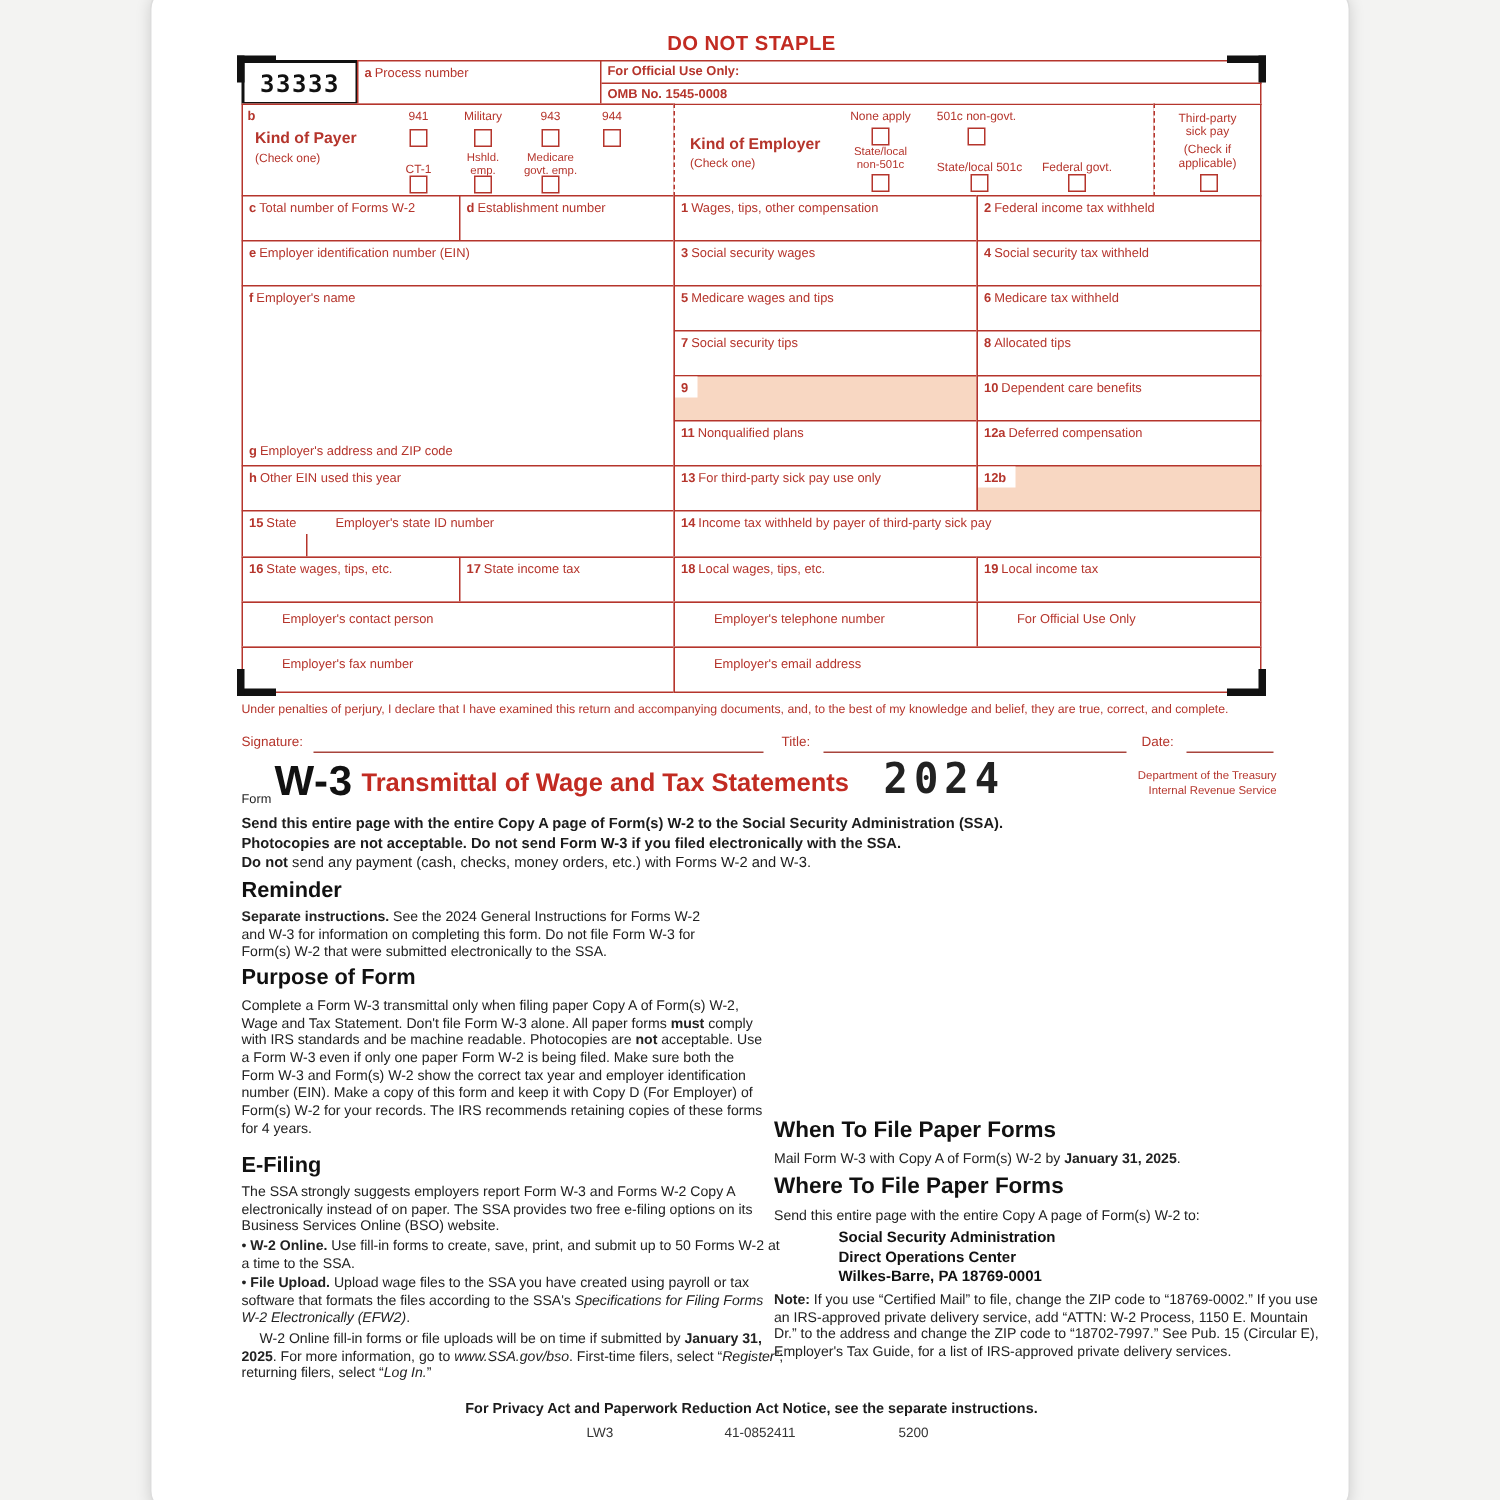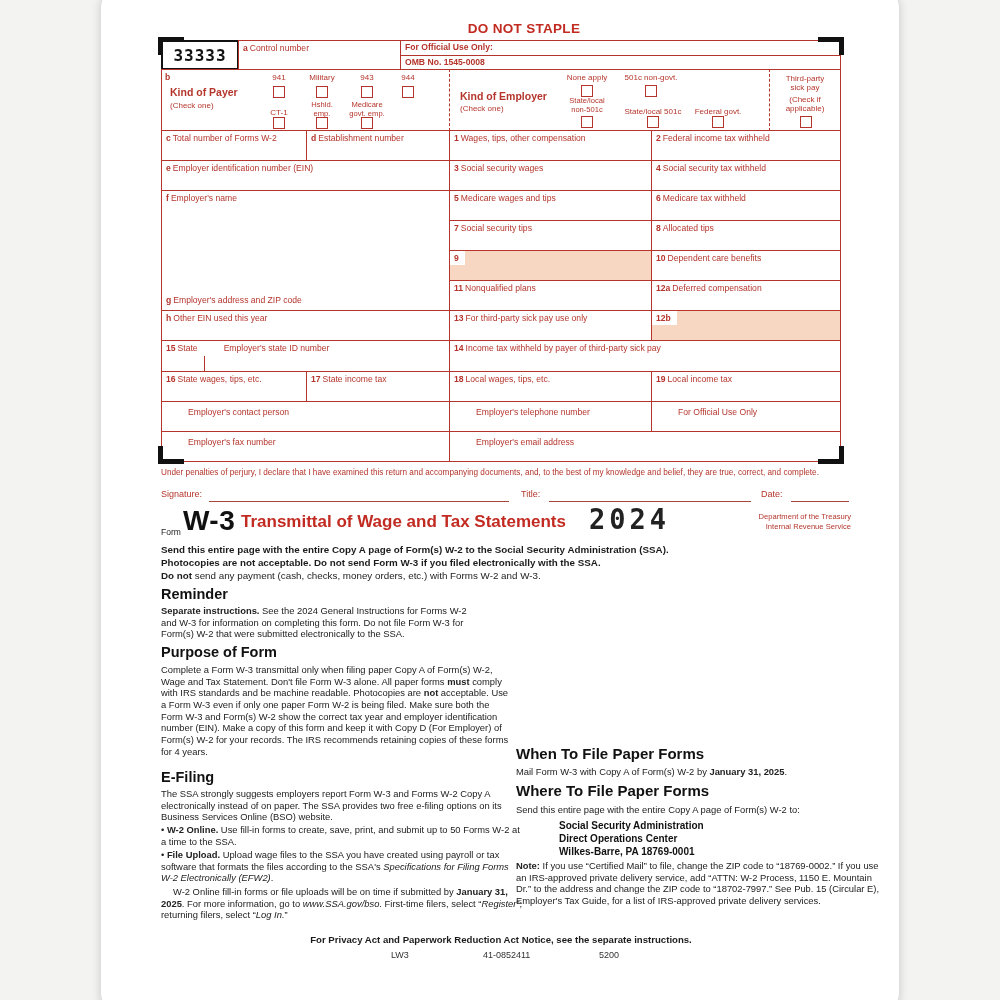--- a/index.html
+++ b/index.html
@@ -8,21 +8,21 @@
     --peach:#f8d7c2;
     --ink:#1c1c1c;
   }
   *{margin:0;padding:0;box-sizing:border-box;}
   html,body{width:1000px;height:1000px;}
   body{background:#f3f3f2;font-family:"Liberation Sans",sans-serif;position:relative;}
   .sheet{position:absolute;left:100px;top:-8px;width:800px;height:1016px;background:#fff;
          border:1px solid #ddd;border-radius:14px;box-shadow:0 2px 10px rgba(0,0,0,.15);}
   .abs{position:absolute;}
   .donotstaple{left:0;top:28px;width:800px;text-align:center;font-weight:bold;
-               font-size:13.5px;color:var(--red-bright);letter-spacing:.3px;margin-left:23px;}
+               font-size:13.5px;color:var(--red-bright);letter-spacing:.3px;}
   
   .form{left:60px;top:47px;width:680px;height:422px;}
   .cell{position:absolute;border:1px solid var(--red);background:#fff;font-size:8.6px;color:var(--red);}
   .cell .pad{position:absolute;left:4px;top:3px;right:3px;line-height:1.15;}
   .bn{font-weight:bold;margin-right:2px;}
   .chip{position:absolute;left:0;top:0;background:#fff;padding:2px 6px 2px 4px;font-weight:bold;}
   .shaded{background:var(--peach);}
   .ctrlnum{border:2.5px solid #111;font-family:"DejaVu Sans Mono",monospace;
            font-weight:bold;font-size:16px;color:#111;display:flex;align-items:center;justify-content:center;letter-spacing:1px;}
   .fou{font-weight:bold;}
@@ -57,21 +57,21 @@
 <body>
 
 <div class="sheet">
 
   <div class="abs donotstaple">DO NOT STAPLE</div>
 
   <div class="abs form">
 
     <div class="cell ctrlnum" style="left:0;top:0;width:78px;height:30px;">33333</div>
     <div class="cell" style="left:77px;top:0;width:163px;height:30px;">
-      <div class="pad"><span class="bn">a</span><span>Control number</span></div>
+      <div class="pad"><span class="bn">a</span><span>Process number</span></div>
     </div>
     <div class="cell" style="left:239px;top:0;width:441px;height:30px;">
       <div class="pad fou" style="top:2px;">For Official Use Only:</div>
       <div class="pad fou" style="top:17px;">OMB No. 1545-0008</div>
       <div class="abs" style="left:0;top:14px;width:440px;border-top:1px solid var(--red);"></div>
     </div>
 
     <div class="cell" style="left:0;top:29px;width:289px;height:62px;">
       <span class="abs bn" style="left:3px;top:2px;">b</span>
       <span class="abs b" style="left:8px;top:16px;font-size:10.5px;">Kind of Payer</span>

